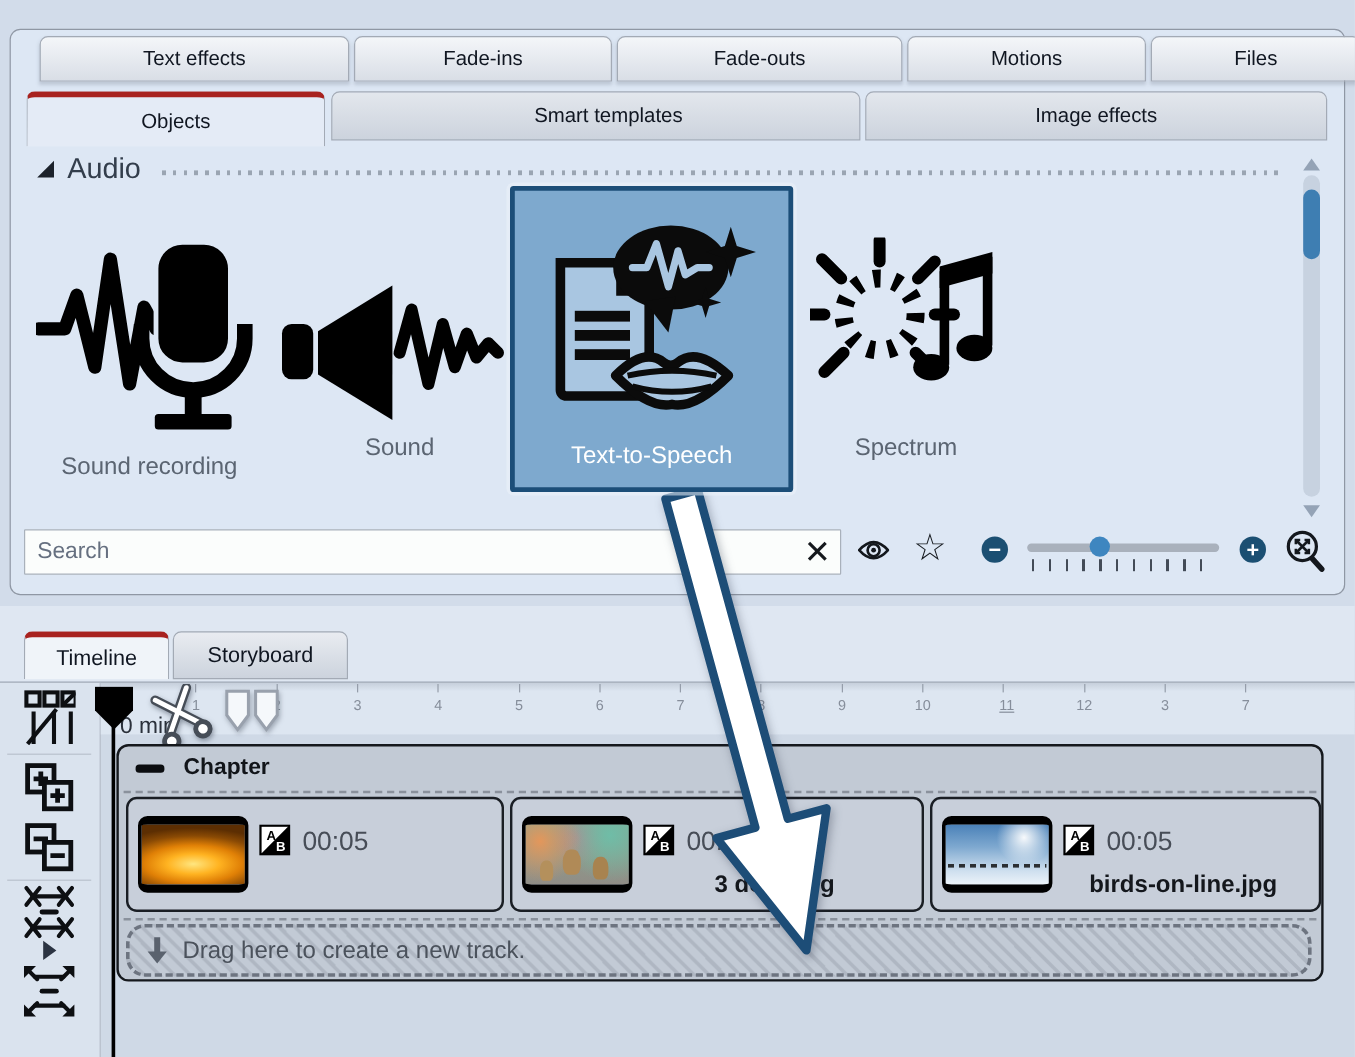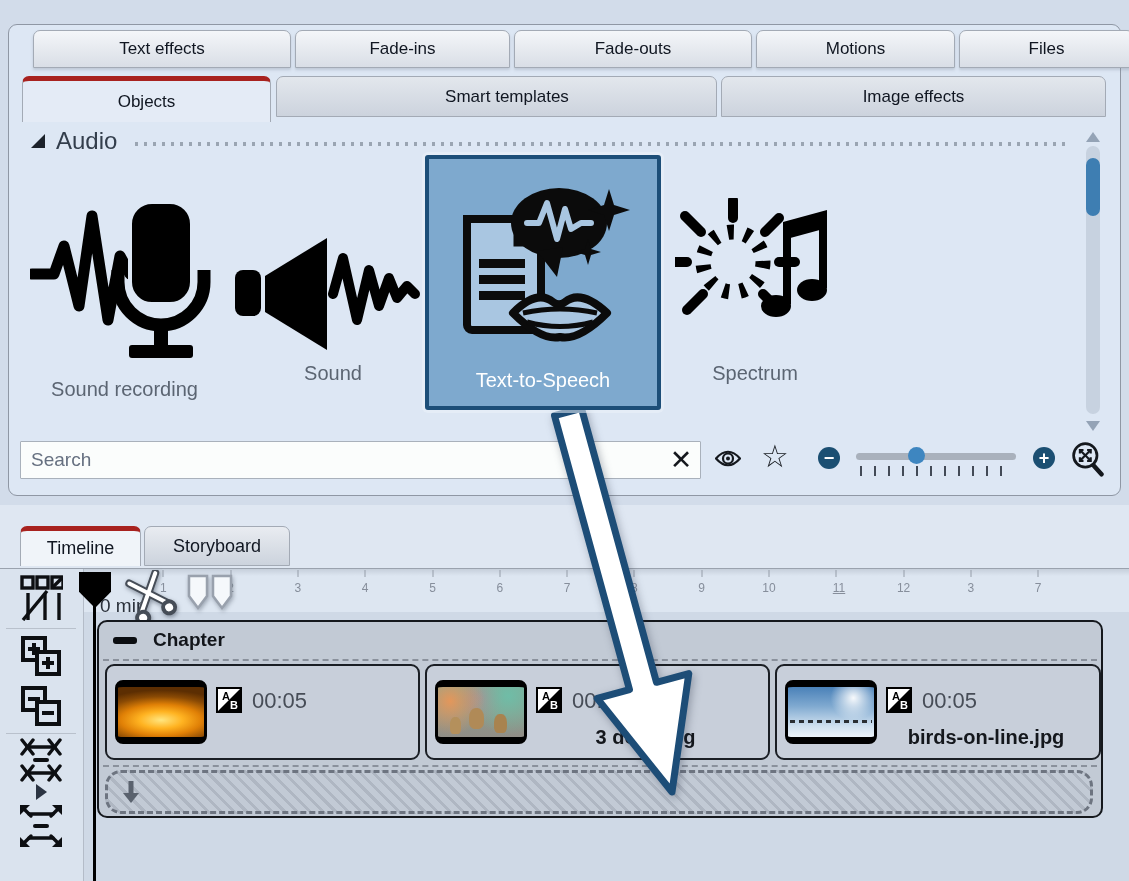--- a/index.html
+++ b/index.html
@@ -454,18 +454,19 @@
     <div class="clip-name">birds-on-line.jpg</div>
   </div>
 
   <div class="dash-line" style="top:143px;"></div>
 
   <div class="drag-track">
     <svg width="18" height="24" viewBox="0 0 18 24">
       <line x1="9" y1="1" x2="9" y2="15" stroke="#5a626e" stroke-width="5"></line>
       <polygon points="1,13 17,13 9,23" fill="#5a626e"></polygon>
     </svg>
+    <span class="drag-text">Drag here to create a new track.</span>
   </div>
 </div>
 
 <svg class="abs drag-arrow-svg" viewBox="0 0 1129 881">
   <path d="M554.5,415.7 L581.5,408.3 L656.5,682.3 L688.8,673.6 L672,792 L597.2,698.4 L629.5,689.7 Z" fill="#ffffff" stroke="#1d4d77" stroke-width="7" stroke-linejoin="round"></path>
 </svg>
 
 </body></html>

